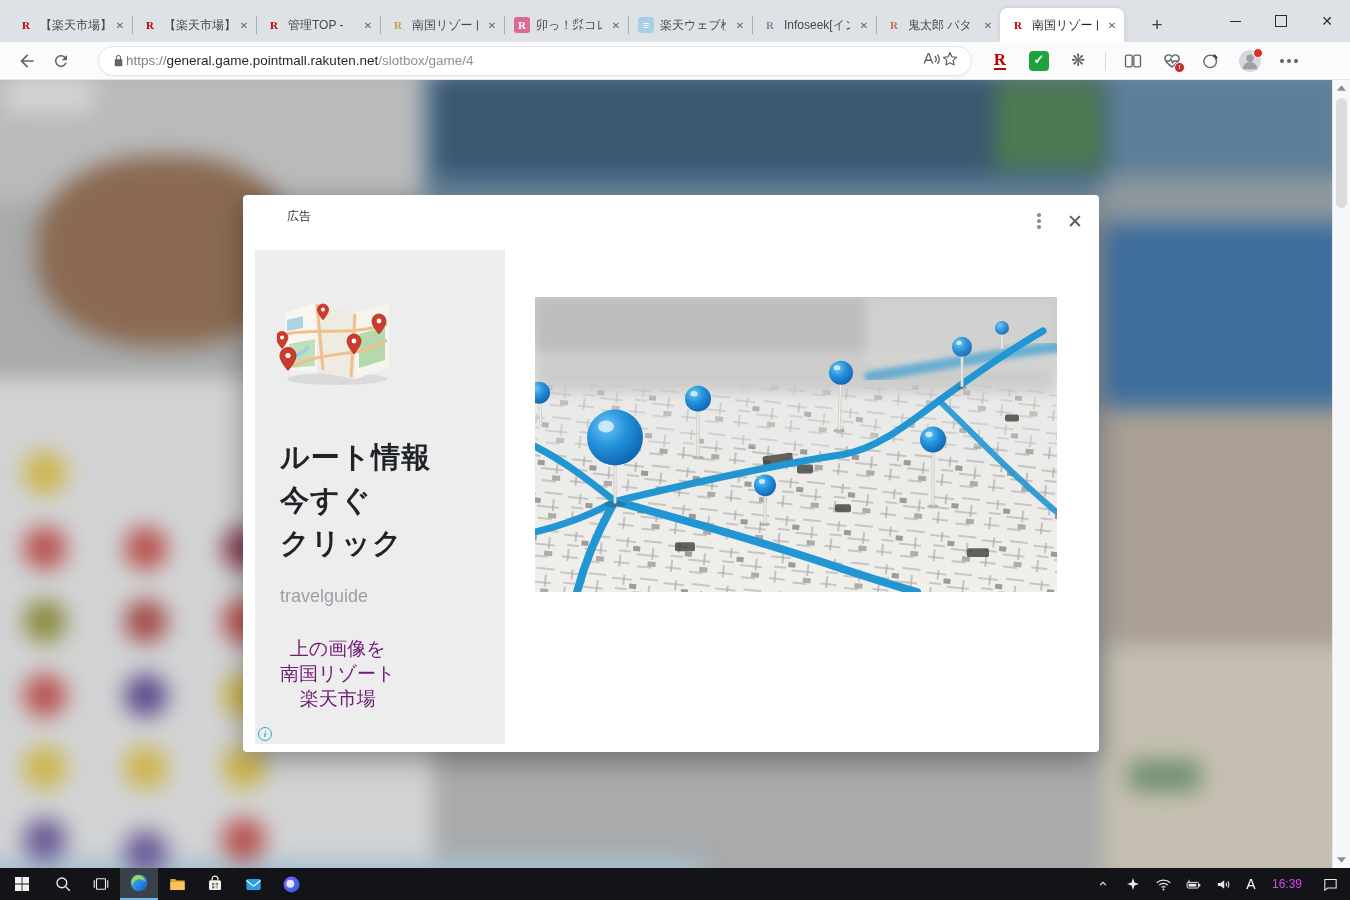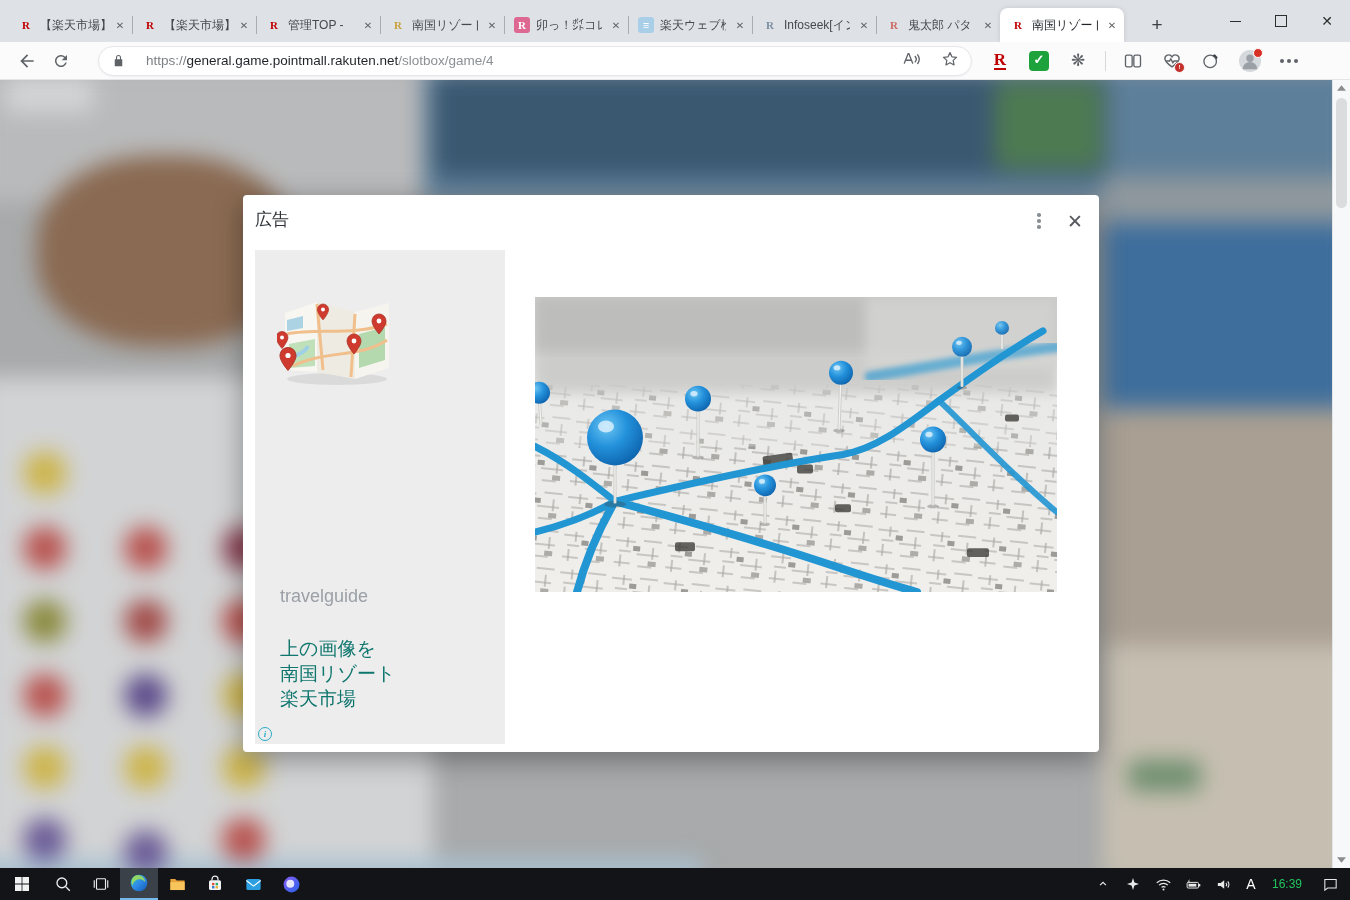--- a/index.html
+++ b/index.html
@@ -24,21 +24,21 @@
   .winbtn{width:46px;height:42px;display:flex;align-items:center;justify-content:center;}
   .ico-min{width:11px;height:0;border-top:1.5px solid #2d2d2d;}
   .ico-max{width:10px;height:10px;border:1.2px solid #2d2d2d;}
   .ico-close::after{content:"✕";font-size:14px;color:#2d2d2d;}
 
   
   .toolbar{position:absolute;left:0;top:42px;width:100%;height:38px;background:#fbfbfc;
            border-bottom:1px solid #e3e5e8;display:flex;align-items:center;padding:0 12px;box-sizing:border-box;}
   .navbtn{width:30px;height:30px;display:flex;align-items:center;justify-content:center;border-radius:4px;}
   .addrbar{width:874px;height:30px;margin-left:22px;background:#fff;border:1px solid #e4e6e9;border-radius:15px;
-           box-shadow:0 1px 2px rgba(0,0,0,.05);display:flex;align-items:center;padding:0 12px;box-sizing:border-box;gap:20px;}
+           box-shadow:0 1px 2px rgba(0,0,0,.05);display:flex;align-items:center;padding:0 12px;box-sizing:border-box;gap:0;}
   .url{flex:1;font-size:13.5px;white-space:nowrap;overflow:hidden;}
   .url .scheme{color:#7b8085;}
   .url .host{color:#1f2328;}
   .url .path{color:#8b9095;}
   .exticons{display:flex;align-items:center;gap:15px;margin-left:16px;}
   .extbtn{width:24px;height:24px;display:flex;align-items:center;justify-content:center;position:relative;}
   .r-ext::after{content:"R";font:700 17px "Liberation Serif",serif;color:var(--rakuten-red,#bf0000);border-bottom:2px solid var(--rakuten-red,#bf0000);line-height:1;}
   .check-ext{width:20px;height:20px;border-radius:4px;background:var(--check-green,#1ea33c);}
   .check-ext::after{content:"✓";color:#fff;font-size:13px;font-weight:700;display:flex;justify-content:center;margin-top:1px;}
   .splat-ext::after{content:"❋";font-size:17px;color:#5f6368;}
@@ -56,51 +56,51 @@
   .dot{position:absolute;width:42px;height:42px;border-radius:50%;}
 
   .scrollbar{position:absolute;right:0;top:80px;width:17px;height:788px;background:#f7f8f9;border-left:1px solid #e3e4e6;}
   .sb-arrow{position:absolute;left:0;width:17px;height:16px;display:flex;align-items:center;justify-content:center;}
   .sb-arrow svg{display:block;}
   .sb-thumb{position:absolute;left:3px;top:18px;width:11px;height:110px;border-radius:6px;background:#dadcdE;}
 
   
   .modal{position:absolute;left:243px;top:195px;width:856px;height:557px;background:#fff;border-radius:4px;
          box-shadow:0 8px 28px rgba(0,0,0,.35);}
-  .ad-label{position:absolute;left:12px;top:13px;font-size:17px;color:#2f3337;}
+  .ad-label{position:absolute;left:44px;top:13px;font-size:12px;color:#2f3337;}
   .modal-menu{position:absolute;left:784px;top:14px;width:24px;height:24px;display:flex;align-items:center;justify-content:center;}
   .vdots{width:3.5px;height:3.5px;border-radius:50%;background:#8a8f94;box-shadow:0 -6px 0 #8a8f94,0 6px 0 #8a8f94;}
   .modal-close{position:absolute;left:818px;top:12px;width:28px;height:28px;display:flex;align-items:center;justify-content:center;}
   .modal-close::after{content:"✕";font-size:19px;color:#55595e;}
 
   .left-panel{position:absolute;left:12px;top:55px;width:250px;height:494px;background:#ededed;}
   .map-ill{position:absolute;left:22px;top:32px;width:120px;height:110px;cursor:pointer;}
   .headline{position:absolute;left:25px;top:186px;font-size:29px;font-weight:700;color:#1f2328;line-height:43px;letter-spacing:1px;}
   .headline span{display:block;}
   .brand{position:absolute;left:25px;top:336px;font-size:18px;color:#9aa0a6;}
-  .instructions{position:absolute;left:25px;top:386px;font-size:19px;color:#0f766e;line-height:25px;}
+  .instructions{position:absolute;left:25px;top:386px;font-size:19px;color:#701a75;line-height:25px;text-align:center;}
   .instructions span{display:block;}
   .info-icon{position:absolute;left:3px;bottom:3px;width:12px;height:12px;border-radius:50%;
              border:1.2px solid var(--info-teal,#2aabc8);color:var(--info-teal,#2aabc8);
              font:italic 700 9px "Liberation Serif",serif;display:flex;align-items:center;justify-content:center;}
 
   .photo{position:absolute;left:292px;top:102px;width:522px;height:295px;cursor:pointer;}
   .photo svg{display:block;width:100%;height:100%;}
   .open-btn{position:absolute;left:292px;top:447px;width:522px;height:52px;border:none;
             background:var(--button-red,#b02a23);border-radius:4px;display:flex;align-items:center;justify-content:center;gap:10px;
             color:#fff;font-size:18px;font-weight:700;font-family:inherit;letter-spacing:2px;cursor:pointer;}
 
   
   .taskbar{position:absolute;left:0;top:868px;width:1350px;height:32px;background:#121418;display:flex;align-items:center;}
   .tb-btn{width:38px;height:32px;display:flex;align-items:center;justify-content:center;box-sizing:border-box;}
   .tb-btn.start{width:44px;}
   .tb-btn.edge-active{background:#3a4149;border-bottom:2.5px solid var(--edge-underline,#76b9ed);}
   .tray{margin-left:auto;display:flex;align-items:center;height:100%;}
   .tray-btn{width:30px;height:32px;display:flex;align-items:center;justify-content:center;}
-  .tray-time{width:46px;text-align:center;font-size:12px;color:#22c55e;}
+  .tray-time{width:46px;text-align:center;font-size:12px;color:#d946ef;}
   .tray-ime{width:26px;text-align:center;font-size:14px;color:#fff;}
   .tb-action{width:40px;}
 </style>
 </head>
 <body>
 
 <div class="screen">
 
   <div class="tabstrip">
     <div class="tabs">
@@ -312,20 +312,25 @@
             <path d="M0,-10 a7,7 0 0 1 7,7 c0,5 -7,13 -7,13 s-7,-8 -7,-13 a7,7 0 0 1 7,-7 z" transform="translate(11,77) scale(1.15)"></path>
           </g>
           <g fill="#fff">
             <circle cx="46" cy="27.6" r="2"></circle>
               <circle cx="102" cy="39" r="2.4"></circle>
             <circle cx="77" cy="59" r="2.4"></circle>
               <circle cx="11" cy="73.5" r="2.6"></circle>
               <circle cx="5" cy="55.5" r="2"></circle>
           </g>
         </svg>
+      </div>
+      <div class="headline">
+        <span>ルート情報</span>
+        <span>今すぐ</span>
+        <span>クリック</span>
       </div>
       <div class="brand">travelguide</div>
       <div class="instructions">
         <span>上の画像を</span>
         <span>南国リゾート</span>
         <span>楽天市場</span>
       </div>
       <div class="info-icon">i</div>
     </div>
 

